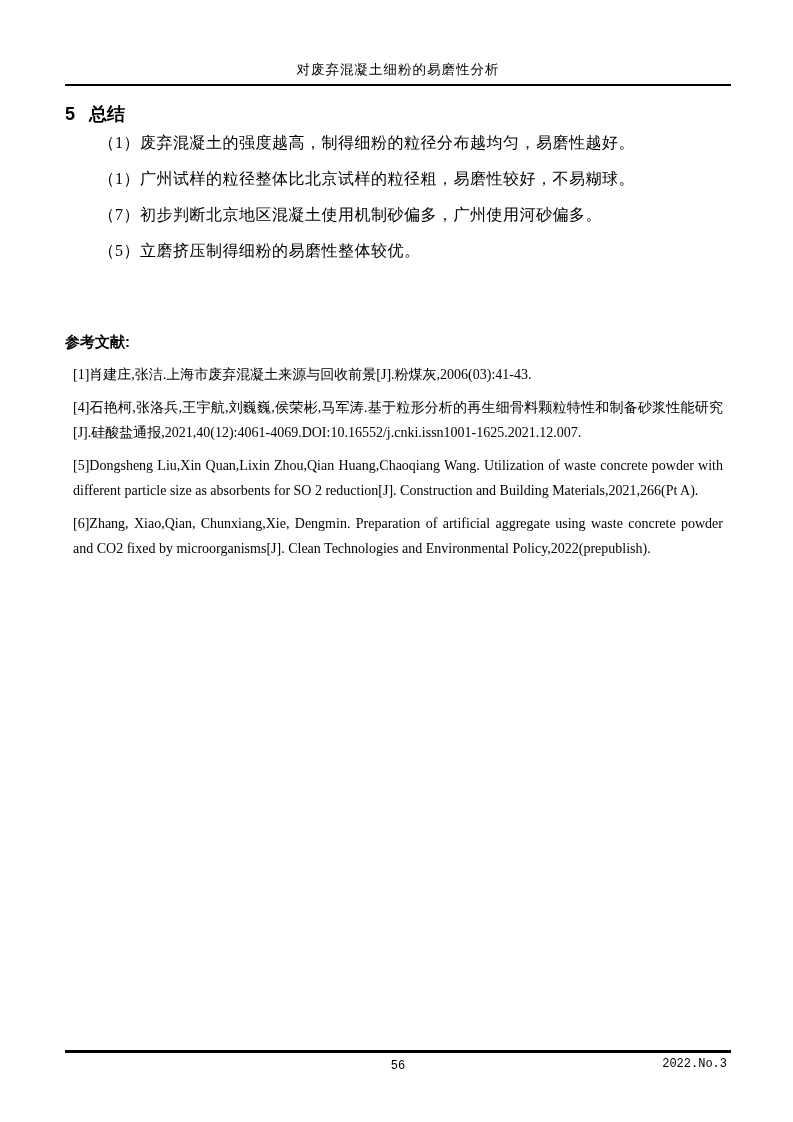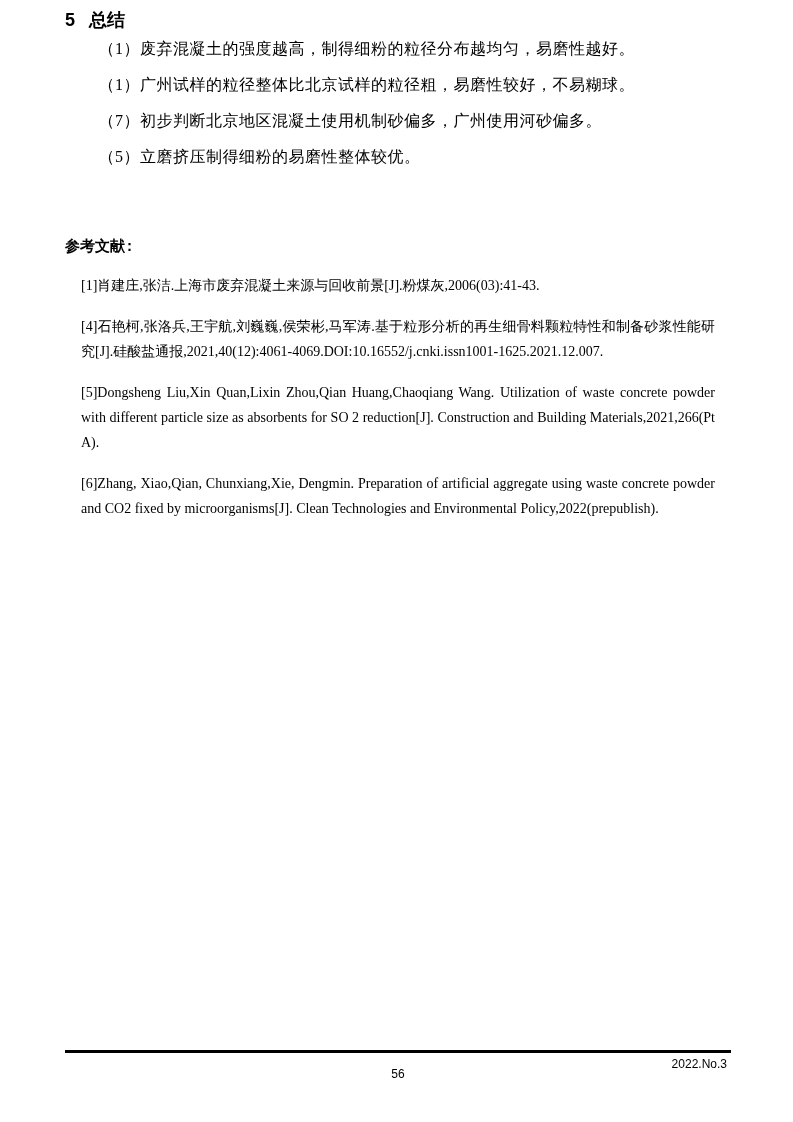--- a/index.html
+++ b/index.html
@@ -25,21 +25,21 @@
   .running-head {
     padding-top: 62px;
     text-align: center;
     font-size: 13.5px;
     line-height: 16px;
     letter-spacing: 1px;
     border-bottom: 2px solid #000000;
     padding-bottom: 6px;
   }
   .section-heading {
-    margin-top: 9px;
+    margin-top: 17px;
     font-family: "Liberation Sans", "DejaVu Sans", sans-serif;
     font-weight: bold;
     font-size: 18px;
     line-height: 22px;
   }
   .section-heading .sec-num {
     display: inline-block;
     margin-right: 14px;
   }
   .conclusions {
@@ -49,63 +49,64 @@
     margin: 0 0 16px 0;
     font-size: 16px;
     line-height: 20px;
     text-indent: 2.1em;
     letter-spacing: 0.5px;
   }
   .references {
     margin-top: 72px;
   }
   .ref-heading {
-    font-family: Liberation Mono, monospace;
+    font-family: Liberation Sans, sans-serif;
     font-weight: bold;
     font-size: 15px;
     line-height: 18px;
     margin-bottom: 11px;
   }
   .reference {
-    margin: 16px;
+    margin: 8px;
     font-size: 14px;
     line-height: 25px;
     text-align: justify;
   }
   .page-footer {
     position: absolute;
     left: 65px;
     right: 62px;
     top: 1050px;
     border-top: 3px solid #000000;
   }
   .footer-row {
     position: relative;
-    padding-top: 14px;
-    font-family: Liberation Sans, sans-serif;
+    padding-top: 6px;
+    font-family: Liberation Mono, monospace;
     font-size: 12px;
     line-height: 14px;
   }
   .footer-page-num {
     display: block;
     text-align: center;
   }
   .footer-issue {
     position: absolute;
     right: 4px;
     top: 4px;
   }
 </style>
 </head>
 <body>
 
 <div class="page">
 
   <div class="content">
 
+    <div class="running-head">对废弃混凝土细粉的易磨性分析</div>
 
     <div class="section-heading">
       <span class="sec-num">5</span><span>总结</span>
     </div>
 
     <div class="conclusions">
       <p class="conclusion">（1）废弃混凝土的强度越高，制得细粉的粒径分布越均匀，易磨性越好。</p>
       <p class="conclusion">（1）广州试样的粒径整体比北京试样的粒径粗，易磨性较好，不易糊球。</p>
       <p class="conclusion">（7）初步判断北京地区混凝土使用机制砂偏多，广州使用河砂偏多。</p>
       <p class="conclusion">（5）立磨挤压制得细粉的易磨性整体较优。</p>

